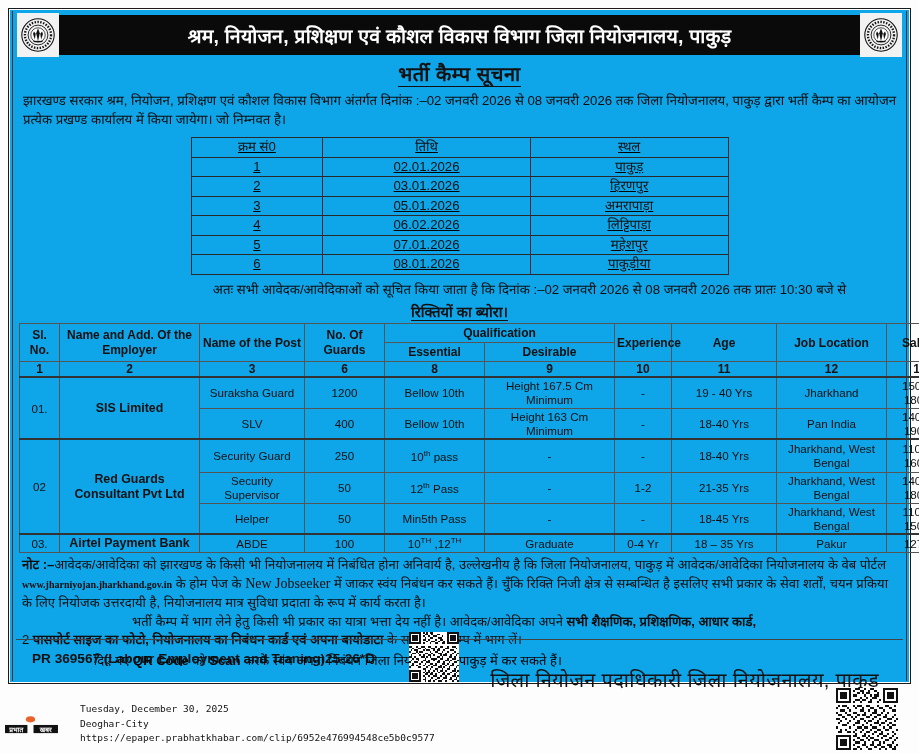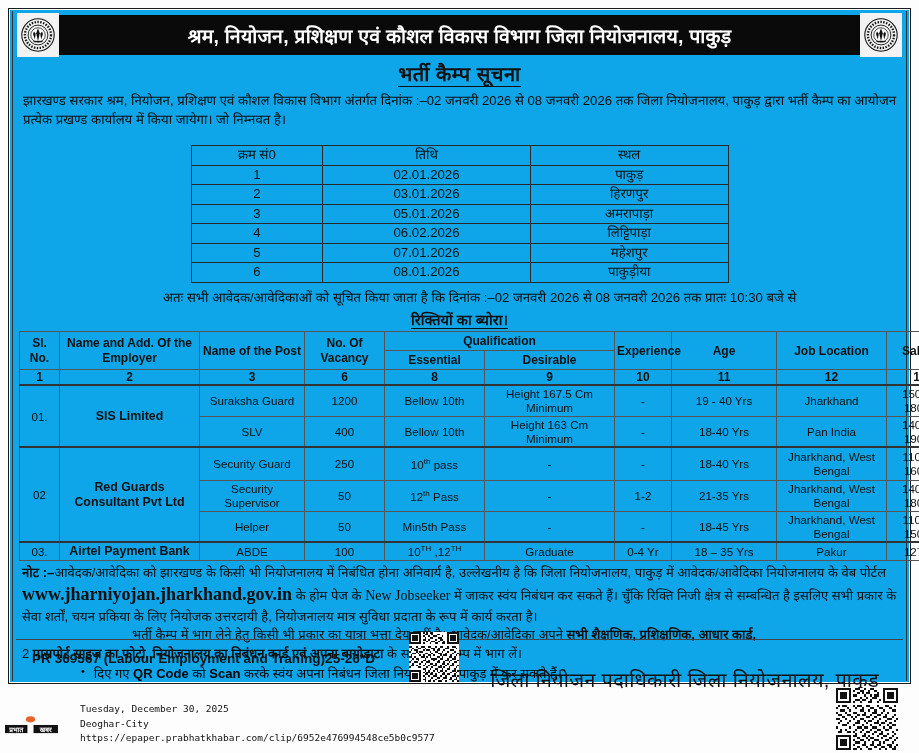--- a/index.html
+++ b/index.html
@@ -79,21 +79,21 @@
   .intro {
     font-size: 13.2px;
     color: #0d0d0d;
     line-height: 1.45;
     padding: 2px 10px 0 10px;
     text-align: left;
     font-weight: 500;
   }
 
   
-  .date-tbl-wrap { display: flex; justify-content: center; margin-top: 16px; }
+  .date-tbl-wrap { display: flex; justify-content: center; margin-top: 8px; text-decoration: underline; }
   table.date-tbl {
     border-collapse: collapse;
     width: 538px;
     font-size: 13.2px;
     color: #111;
   }
   table.date-tbl td {
     border: 1px solid #2a2a2a;
     text-align: center;
     padding: 1px 4px;
@@ -106,21 +106,21 @@
   table.date-tbl tr.head td { font-weight: 500; }
 
   
   .para2 {
     font-size: 13.2px;
     color: #0d0d0d;
     line-height: 1.45;
     padding: 5px 10px 0 10px;
     font-weight: 500;
   }
-  .para2 .l1 { display:block; text-indent: 140px; }
+  .para2 .l1 { display:block; text-indent: 140px; text-align: center; }
 
   .vac-head {
     text-align: center;
     font-size: 14.5px;
     font-weight: 600;
     color: #111;
     margin: 2px 0 2px 0;
   }
   .vac-head span { border-bottom: 1.4px solid #111; }
 
@@ -169,21 +169,21 @@
 
   
   .note {
     font-size: 13px;
     color: #0d0d0d;
     line-height: 1.42;
     padding: 3px 9px 0 9px;
     font-weight: 500;
   }
   .note b { font-weight: 700; }
-  .note .url { font-weight: 700; font-size: 18px; font-family: "Liberation Serif", serif; }
+  .note .url { font-weight: 700; font-size: 10px; font-family: "Liberation Serif", serif; }
   .note .serif-b { font-weight: 400; font-family: "Liberation Serif", serif; font-size: 14px; }
   .note .ln3 { display: block; text-indent: 110px; }
   .bullet-line {
     display: flex;
     gap: 9px;
     padding-left: 68px;
     margin-top: 1px;
     font-size: 13px;
     font-weight: 500;
   }
@@ -345,21 +345,21 @@
               <col class="w-exp">
               <col class="w-age">
             <col class="w-loc">
               <col class="w-sal">
           </colgroup>
           <thead>
             <tr>
               <th rowspan="2">Sl. No.</th>
               <th rowspan="2">Name and Add. Of the Employer</th>
               <th rowspan="2">Name of the Post</th>
-              <th rowspan="2">No. Of Vacancy</th>
+              <th rowspan="2">No. Of Guards</th>
               <th colspan="2">Qualification</th>
               <th rowspan="2">Experience</th>
               <th rowspan="2">Age</th>
               <th rowspan="2">Job Location</th>
               <th rowspan="2">Salary</th>
             </tr>
             <tr>
               <th>Essential</th>
               <th>Desirable</th>
             </tr>

